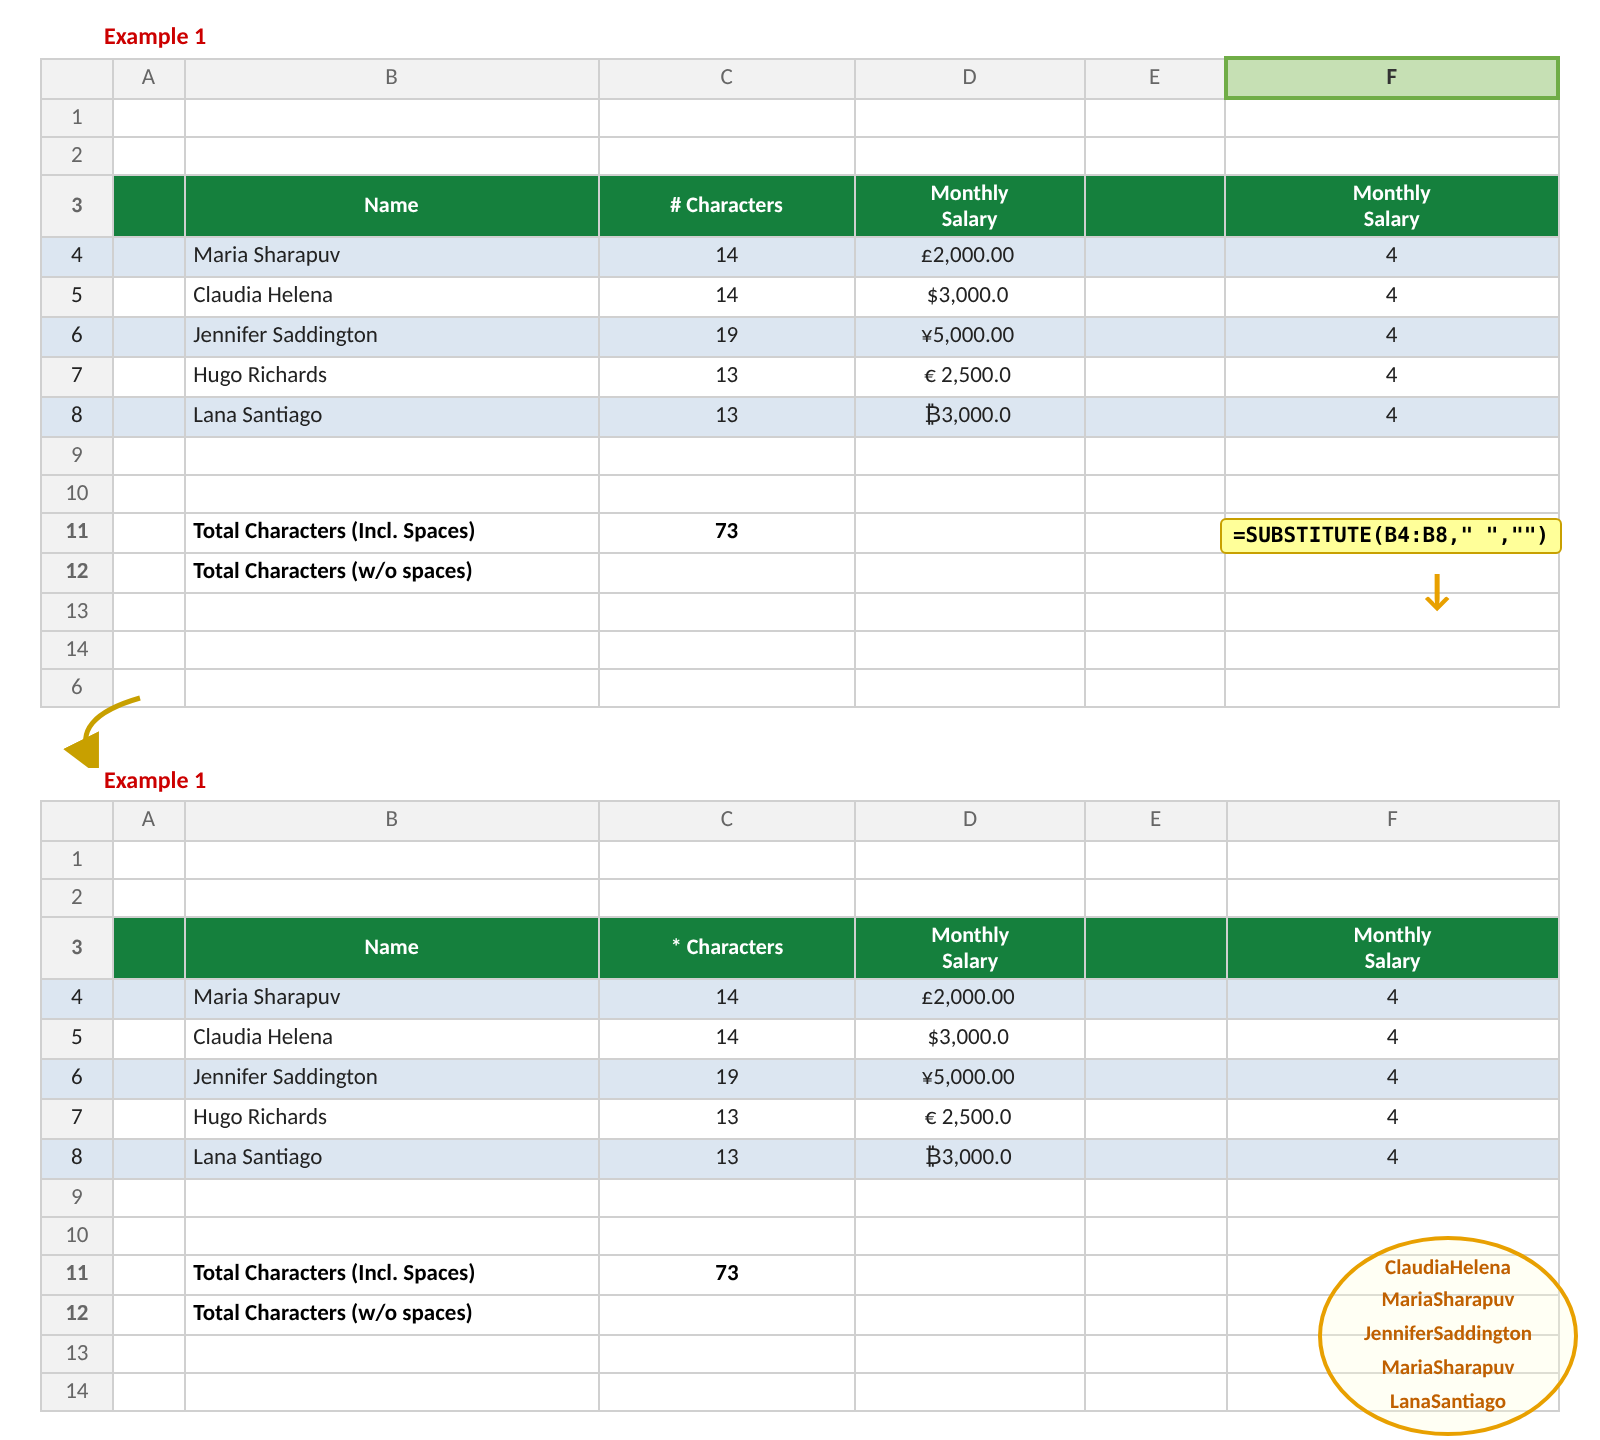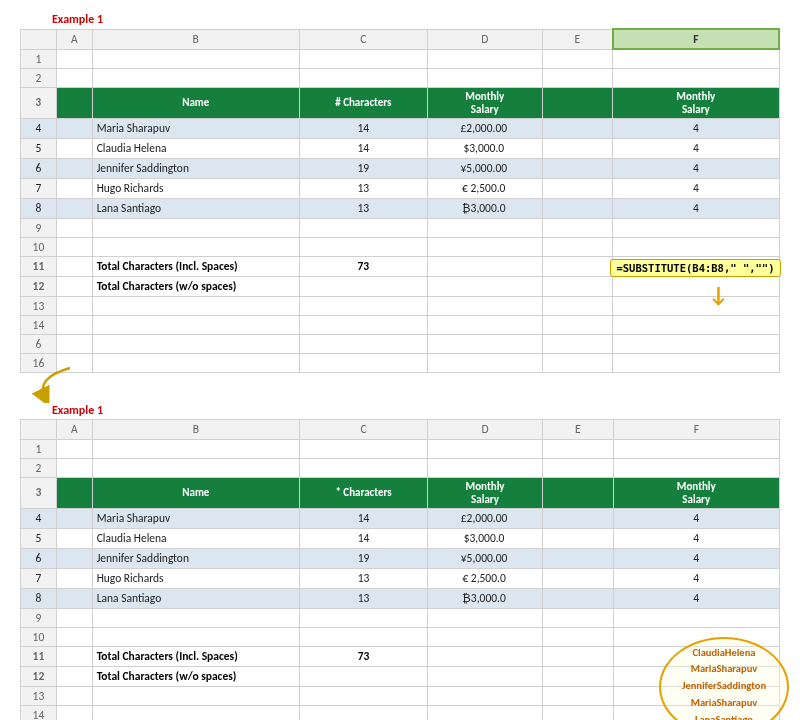--- a/index.html
+++ b/index.html
@@ -283,29 +283,20 @@
           <td class="col-rownum">14</td>
           <td></td>
             <td></td>
             <td></td>
             <td></td>
             <td></td>
             <td></td>
         </tr>
         <tr class="empty-row">
           <td class="col-rownum">6</td>
-          <td></td>
-            <td></td>
-            <td></td>
-            <td></td>
-            <td></td>
-            <td></td>
-        </tr>
-        <tr class="empty-row">
-          <td class="col-rownum">16</td>
           <td></td>
             <td></td>
             <td></td>
             <td></td>
             <td></td>
             <td></td>
         </tr>
       </tbody>
     </table>
 

